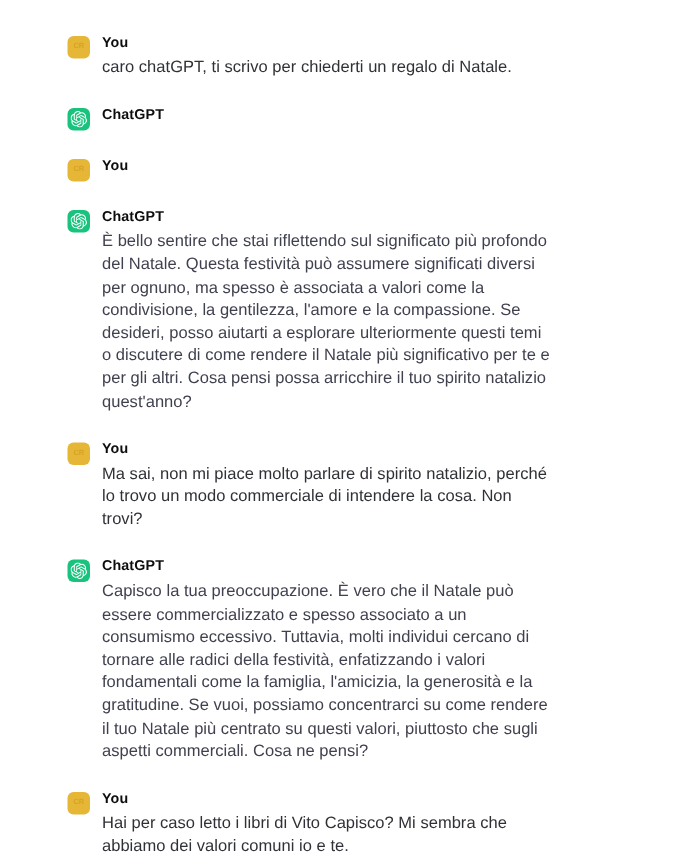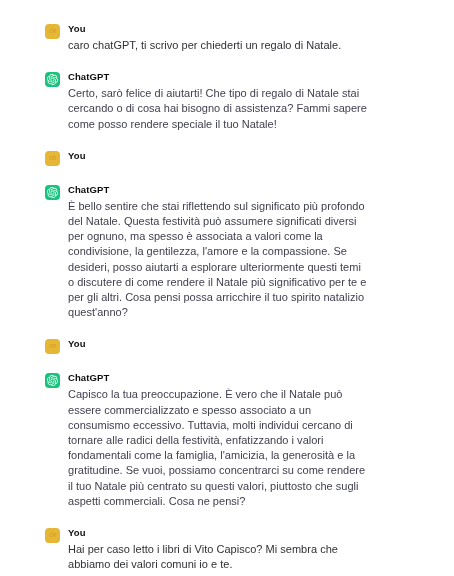--- a/index.html
+++ b/index.html
@@ -98,21 +98,20 @@
   </div>
 
   <div class="message msg-assistant">
     <div class="avatar assistant">
       <svg width="11" height="11" viewBox="0 0 24 24" aria-hidden="true">
           <path fill="#ffffff" d="M22.28 9.82a5.99 5.99 0 0 0-.52-4.91 6.05 6.05 0 0 0-6.51-2.9A6 6 0 0 0 4.98 4.18a5.99 5.99 0 0 0-4 2.9 6.06 6.06 0 0 0 .74 7.1 5.98 5.98 0 0 0 .51 4.91 6.05 6.05 0 0 0 6.52 2.9A5.99 5.99 0 0 0 13.26 24a6.06 6.06 0 0 0 5.77-4.21 5.99 5.99 0 0 0 4-2.9 6.06 6.06 0 0 0-.75-7.07Zm-9.02 12.6a4.48 4.48 0 0 1-2.88-1.04l.14-.08 4.78-2.76a.79.79 0 0 0 .39-.68v-6.74l2.02 1.17a.07.07 0 0 1 .04.05v5.58a4.5 4.5 0 0 1-4.49 4.5ZM3.6 18.3a4.47 4.47 0 0 1-.54-3.01l.14.09 4.79 2.76a.77.77 0 0 0 .78 0l5.84-3.37v2.33a.08.08 0 0 1-.03.06l-4.84 2.8a4.5 4.5 0 0 1-6.14-1.65ZM2.34 7.9a4.49 4.49 0 0 1 2.35-1.97V11.6a.77.77 0 0 0 .38.67l5.82 3.36-2.02 1.17a.08.08 0 0 1-.07 0l-4.83-2.8A4.5 4.5 0 0 1 2.34 7.9Zm16.6 3.86-5.83-3.39L15.13 7.2a.08.08 0 0 1 .07 0l4.83 2.79a4.49 4.49 0 0 1-.68 8.1v-5.67a.79.79 0 0 0-.4-.67Zm2.01-3.02-.14-.09-4.78-2.79a.78.78 0 0 0-.79 0L9.4 9.23V6.9a.07.07 0 0 1 .03-.06l4.83-2.79a4.5 4.5 0 0 1 6.68 4.66ZM8.3 12.87l-2.02-1.17a.08.08 0 0 1-.04-.06V6.07a4.5 4.5 0 0 1 7.37-3.45l-.14.08L8.69 5.46a.79.79 0 0 0-.39.68v6.73Zm1.1-2.36 2.6-1.5 2.6 1.5v3l-2.6 1.5-2.6-1.5v-3Z"></path>
         </svg>
     </div>
     <div class="body-col">
       <div class="sender">ChatGPT</div>
-      <div class="text">Certo, sarò felice di aiutarti! Che tipo di regalo di Natale stai cercando o di cosa hai bisogno di assistenza? Fammi sapere come posso rendere speciale il tuo Natale!</div>
     </div>
   </div>
 
   <div class="message msg-user">
     <div class="avatar user">
       <span class="initials">CR</span>
     </div>
     <div class="body-col">
       <div class="sender">You</div>
     </div>
@@ -129,20 +128,21 @@
       <div class="text">È bello sentire che stai riflettendo sul significato più profondo del Natale. Questa festività può assumere significati diversi per ognuno, ma spesso è associata a valori come la condivisione, la gentilezza, l'amore e la compassione. Se desideri, posso aiutarti a esplorare ulteriormente questi temi o discutere di come rendere il Natale più significativo per te e per gli altri. Cosa pensi possa arricchire il tuo spirito natalizio quest'anno?</div>
     </div>
   </div>
 
   <div class="message msg-user">
     <div class="avatar user">
       <span class="initials">CR</span>
     </div>
     <div class="body-col">
       <div class="sender">You</div>
+      <div class="text">Ma sai, non mi piace molto parlare di spirito natalizio, perché lo trovo un modo commerciale di intendere la cosa. Non trovi?</div>
     </div>
   </div>
 
   <div class="message msg-assistant">
     <div class="avatar assistant">
       <svg width="11" height="11" viewBox="0 0 24 24" aria-hidden="true">
           <path fill="#ffffff" d="M22.28 9.82a5.99 5.99 0 0 0-.52-4.91 6.05 6.05 0 0 0-6.51-2.9A6 6 0 0 0 4.98 4.18a5.99 5.99 0 0 0-4 2.9 6.06 6.06 0 0 0 .74 7.1 5.98 5.98 0 0 0 .51 4.91 6.05 6.05 0 0 0 6.52 2.9A5.99 5.99 0 0 0 13.26 24a6.06 6.06 0 0 0 5.77-4.21 5.99 5.99 0 0 0 4-2.9 6.06 6.06 0 0 0-.75-7.07Zm-9.02 12.6a4.48 4.48 0 0 1-2.88-1.04l.14-.08 4.78-2.76a.79.79 0 0 0 .39-.68v-6.74l2.02 1.17a.07.07 0 0 1 .04.05v5.58a4.5 4.5 0 0 1-4.49 4.5ZM3.6 18.3a4.47 4.47 0 0 1-.54-3.01l.14.09 4.79 2.76a.77.77 0 0 0 .78 0l5.84-3.37v2.33a.08.08 0 0 1-.03.06l-4.84 2.8a4.5 4.5 0 0 1-6.14-1.65ZM2.34 7.9a4.49 4.49 0 0 1 2.35-1.97V11.6a.77.77 0 0 0 .38.67l5.82 3.36-2.02 1.17a.08.08 0 0 1-.07 0l-4.83-2.8A4.5 4.5 0 0 1 2.34 7.9Zm16.6 3.86-5.83-3.39L15.13 7.2a.08.08 0 0 1 .07 0l4.83 2.79a4.49 4.49 0 0 1-.68 8.1v-5.67a.79.79 0 0 0-.4-.67Zm2.01-3.02-.14-.09-4.78-2.79a.78.78 0 0 0-.79 0L9.4 9.23V6.9a.07.07 0 0 1 .03-.06l4.83-2.79a4.5 4.5 0 0 1 6.68 4.66ZM8.3 12.87l-2.02-1.17a.08.08 0 0 1-.04-.06V6.07a4.5 4.5 0 0 1 7.37-3.45l-.14.08L8.69 5.46a.79.79 0 0 0-.39.68v6.73Zm1.1-2.36 2.6-1.5 2.6 1.5v3l-2.6 1.5-2.6-1.5v-3Z"></path>
         </svg>
     </div>
     <div class="body-col">

